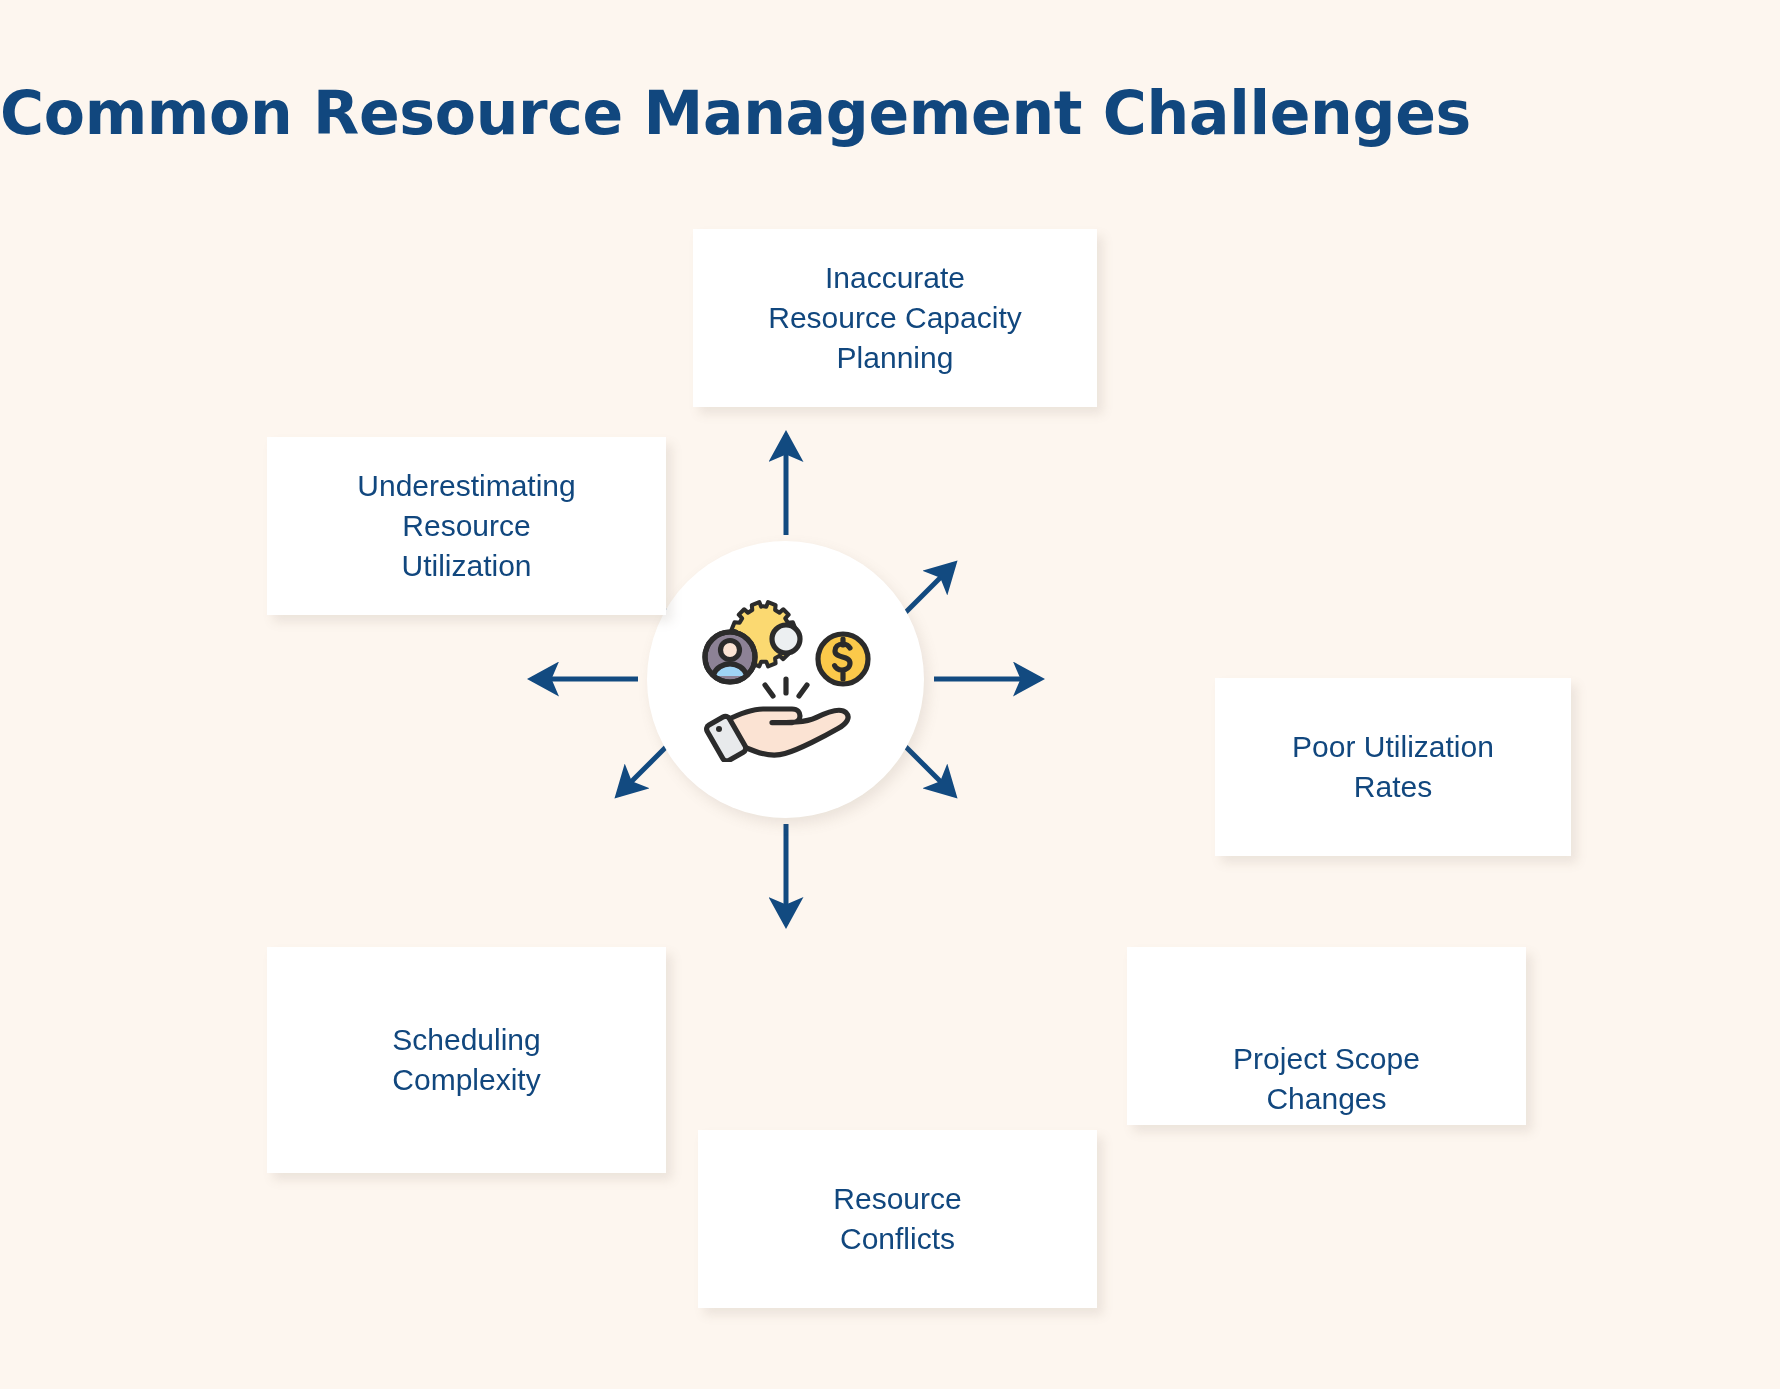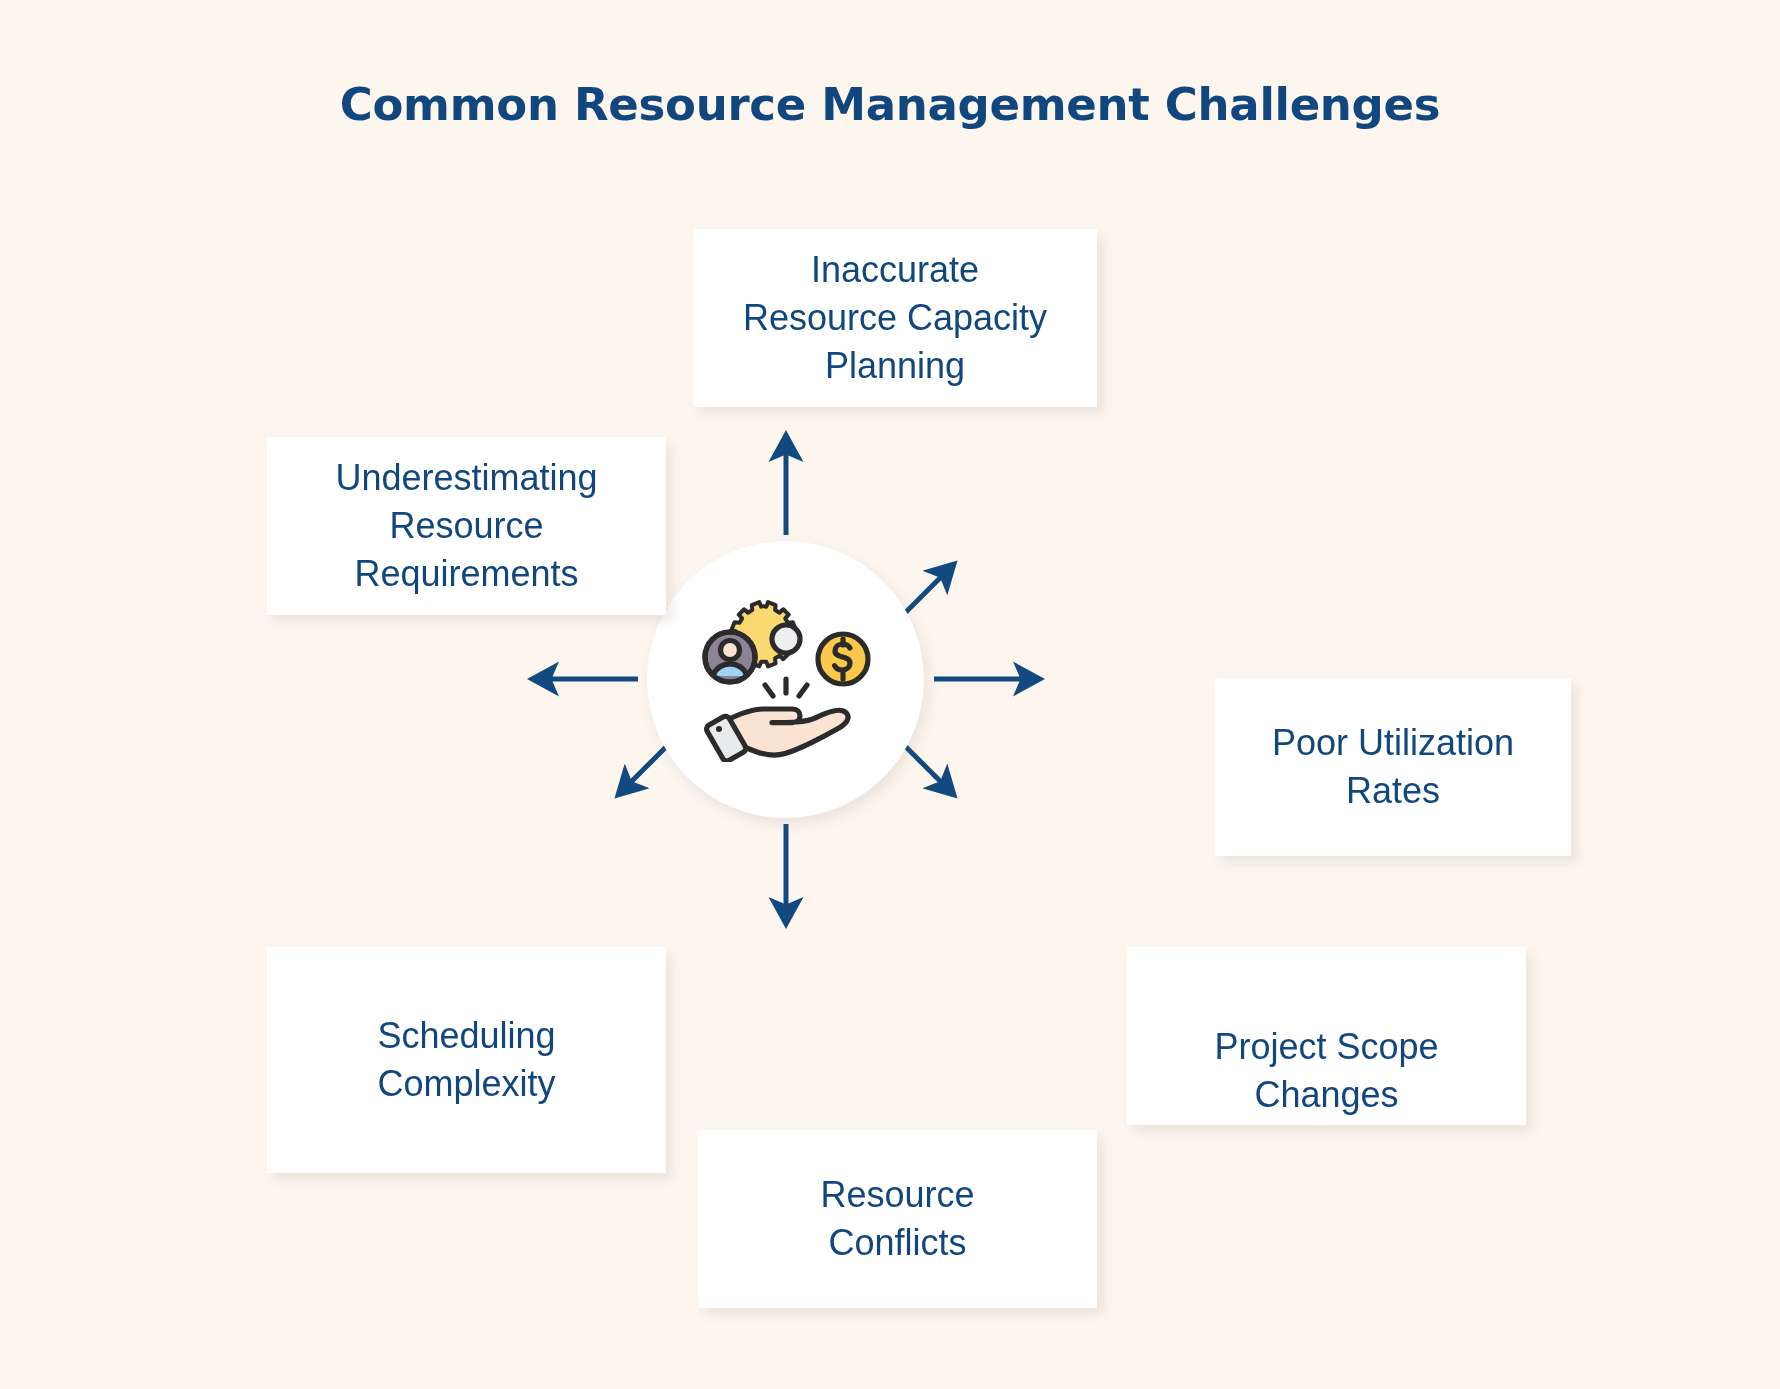--- a/index.html
+++ b/index.html
@@ -17,37 +17,36 @@
     position: relative;
     width: 1780px;
     height: 1389px;
     background: #fdf6ef;
   }
   #page-title {
     position: absolute;
     left: 0;
     top: 78px;
     width: 1780px;
-    text-align: center;
-    font-size: 45px;
+    font-size: 60px;
     font-weight: 700;
     letter-spacing: -0.3px;
     color: #11477e;
     font-family: "DejaVu Sans", sans-serif;
   }
   .card {
     position: absolute;
     background: #ffffff;
     box-shadow: 6px 7px 10px rgba(120, 105, 90, 0.13);
     display: flex;
     align-items: center;
     justify-content: center;
     text-align: center;
     color: #11477e;
-    font-size: 36px;
+    font-size: 30px;
     line-height: 1.33;
     font-family: "Liberation Sans", sans-serif;
     padding: 6px 14px;
     box-sizing: border-box;
   }
   .card span { display: block; }
 
   
   #card-0 { left: 693px;  top: 229px;  width: 404px; height: 178px; }   
   #card-1 { left: 1127px; top: 417px;  width: 399px; height: 178px; }   
@@ -190,17 +189,17 @@
       <span>Scheduling</span>
       <span>Complexity</span>
     </div>
   </div>
 
 
   <div class="card" id="card-7">
     <div>
       <span>Underestimating</span>
       <span>Resource</span>
-      <span>Requirements</span>
+      <span>Utilization</span>
     </div>
   </div>
 
 </div>
 
 </body></html>

